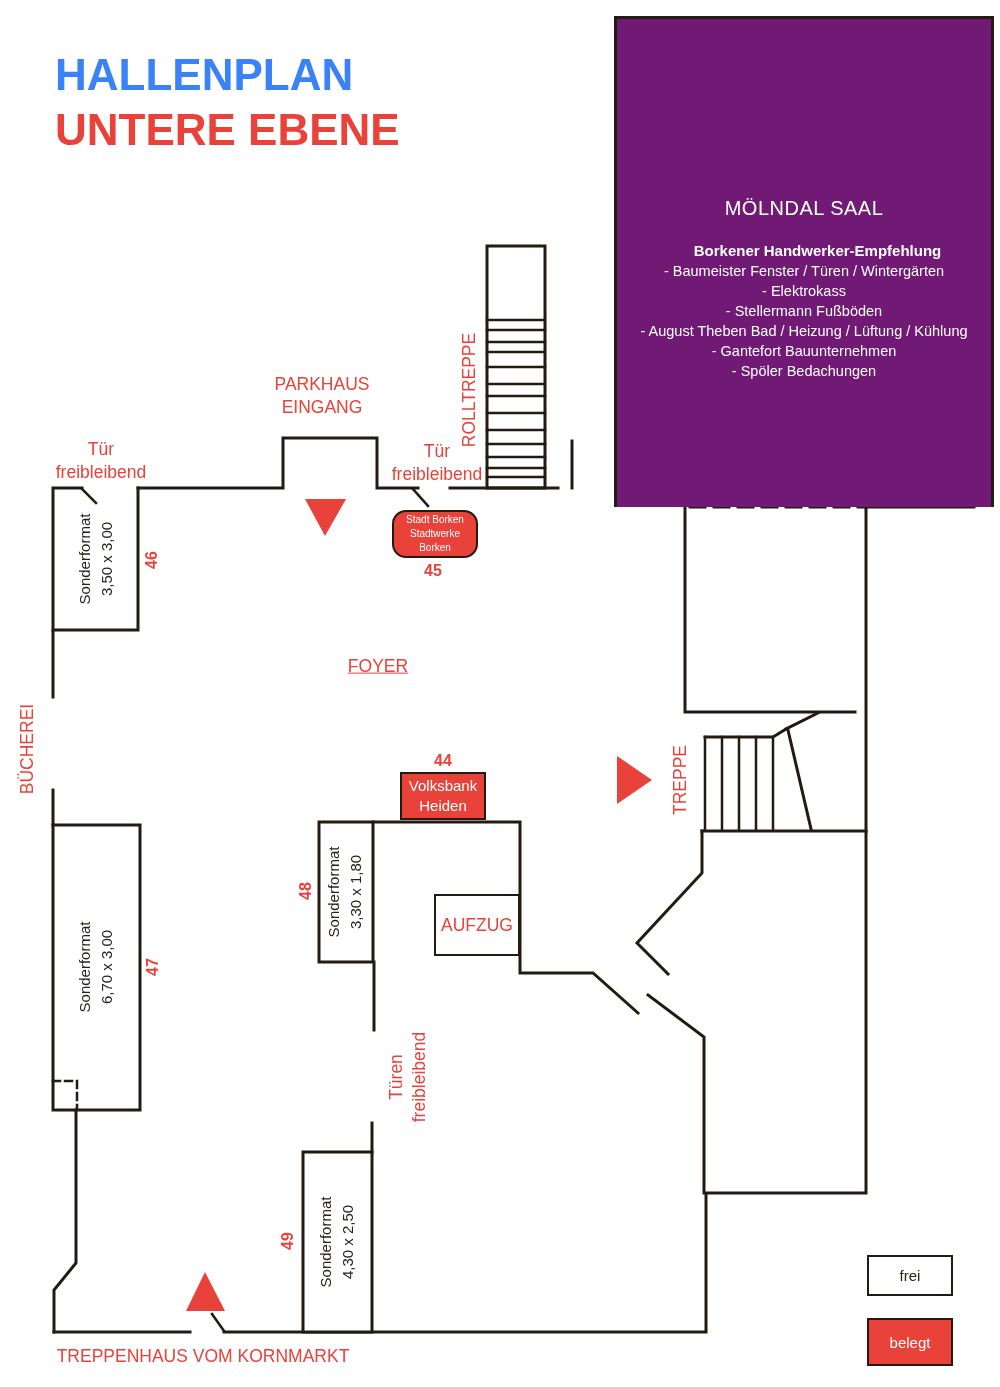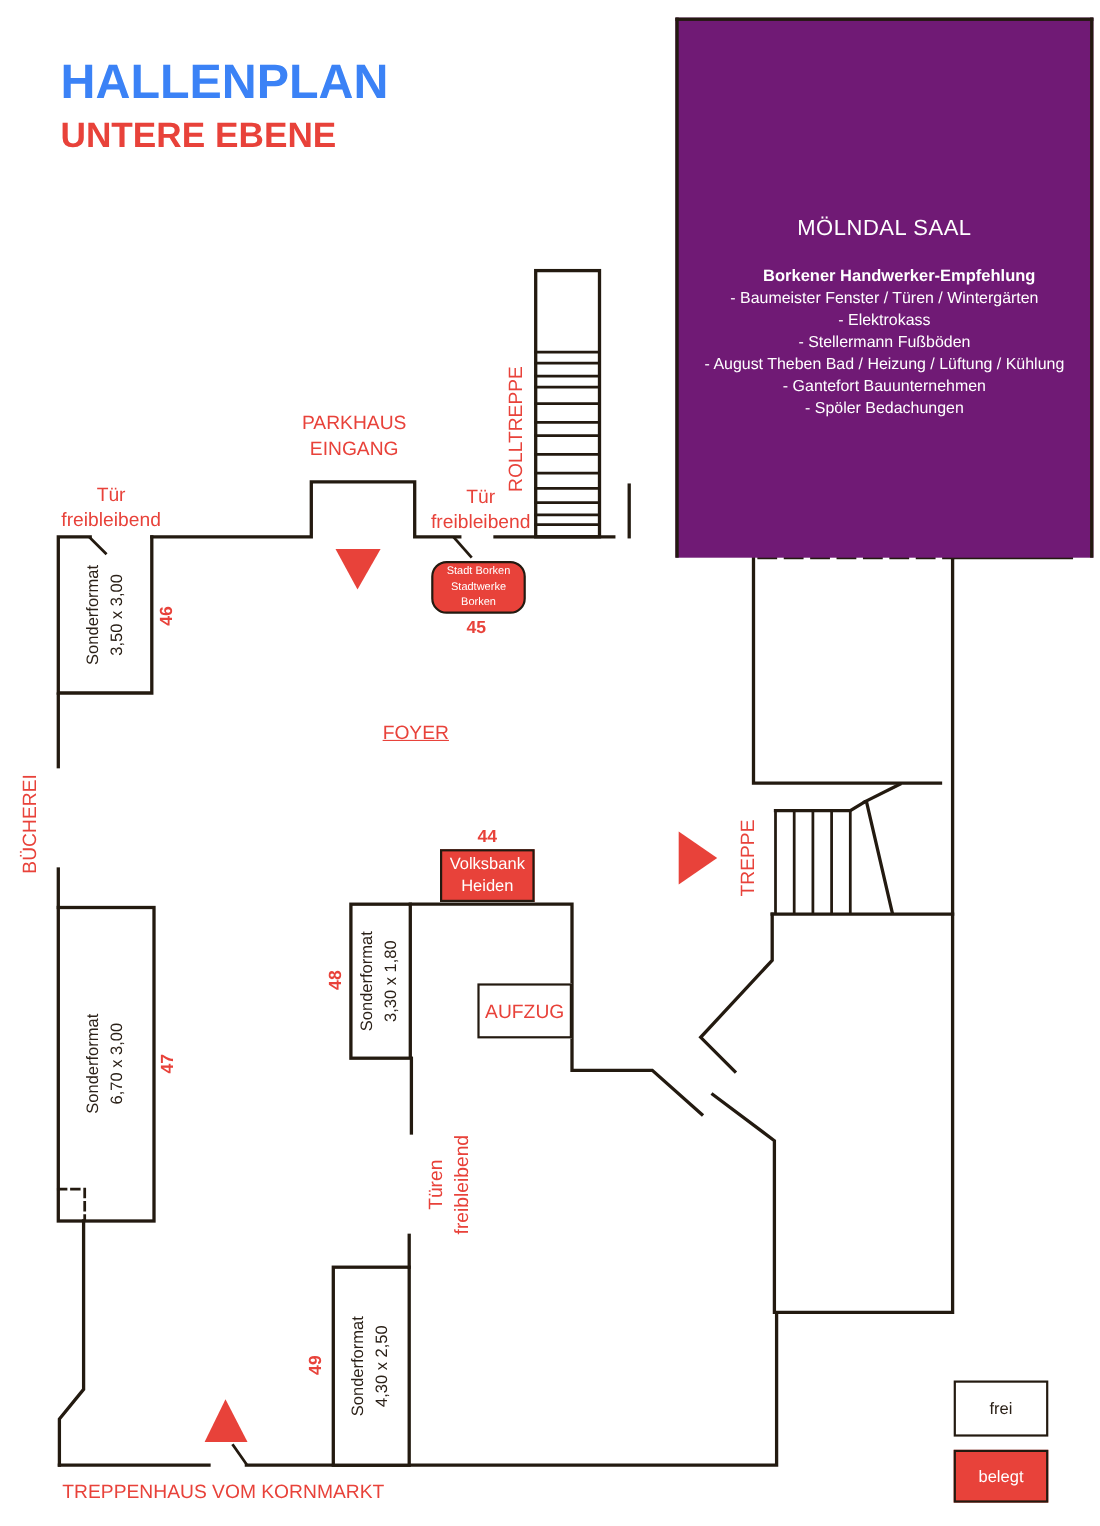--- a/index.html
+++ b/index.html
@@ -6,21 +6,21 @@
   #stage{
     position:relative;width:1000px;height:1387px;background:#ffffff;overflow:hidden;
     font-family:"Liberation Sans","DejaVu Sans",sans-serif;
   }
   svg.plan{position:absolute;left:0;top:0;}
   .abs{position:absolute;}
   .ctr{transform:translate(-50%,-50%);text-align:center;}
   .vtext{transform:translate(-50%,-50%) rotate(-90deg);text-align:center;white-space:nowrap;}
   .pre{white-space:pre-line;}
   .title1{font-size:44px;font-weight:bold;color:#3b82f6;letter-spacing:0px;}
-  .title2{font-size:32px;font-weight:bold;color:#e8423a;}
+  .title2{font-size:44px;font-weight:bold;color:#e8423a;}
   .arealbl{font-size:17.5px;font-weight:500;color:#e8423a;line-height:1.3;}
   .boothnum{font-size:16px;font-weight:bold;color:#e8423a;}
   .boothtxt{font-size:15px;color:#2b2118;line-height:1.45;}
   .boothtxt span{display:block;}
   .saal-box{left:572px;top:16px;width:380px;height:491px;background:#701a75;
             border-top:3px solid #231a10;border-left:3px solid #231a10;border-right:3px solid #231a10;
             box-sizing:border-box;color:#ffffff;margin-left:42px;}
   .saal-name{position:absolute;left:0;right:0;top:178px;font-size:20px;text-align:center;letter-spacing:0.5px;}
   .saal-list{position:absolute;left:0;right:0;top:222px;font-size:14.5px;line-height:20px;text-align:center;}
   .saal-list .b{font-weight:bold;font-size:15px;padding-left:27px;}
@@ -112,21 +112,21 @@
 freibleibend</div>
   <div class="abs ctr arealbl pre" style="left:437px;top:463px;">Tür
 freibleibend</div>
   <div class="abs ctr arealbl" style="left:378px;top:666px;text-decoration:underline;">FOYER</div>
   <div class="abs vtext arealbl" style="left:27px;top:749px;">BÜCHEREI</div>
   <div class="abs vtext arealbl" style="left:680px;top:780px;">TREPPE</div>
   <div class="abs vtext arealbl" style="left:408px;top:1077px;transform:translate(-50%,-50%) rotate(-90deg);white-space:pre;">Türen
 freibleibend</div>
   <div class="abs ctr arealbl" style="left:203px;top:1356px;white-space:nowrap;">TREPPENHAUS VOM KORNMARKT</div>
 
-  <div class="abs whitebox" style="left:434px;top:894px;width:86px;height:50px;">
+  <div class="abs whitebox" style="left:434px;top:894px;width:86px;height:62px;">
     <span class="arealbl">AUFZUG</span>
   </div>
 
   <div class="abs redbox" style="left:392px;top:510px;width:86px;height:48px;font-size:10px;line-height:1.4;border-radius:14px;">
     <span class="pre">Stadt Borken
 Stadtwerke Borken</span>
   </div>
   <div class="abs ctr boothnum" style="left:433px;top:571px;">45</div>
 
   <div class="abs ctr boothnum" style="left:443px;top:761px;">44</div>
@@ -152,20 +152,20 @@
     <span>3,30 x 1,80</span>
   </div>
   <div class="abs vtext boothnum" style="left:306px;top:891px;">48</div>
 
   <div class="abs vtext boothtxt" style="left:337px;top:1242px;">
     <span>Sonderformat</span>
     <span>4,30 x 2,50</span>
   </div>
   <div class="abs vtext boothnum" style="left:288px;top:1241px;">49</div>
 
-  <div class="abs whitebox" style="left:867px;top:1255px;width:86px;height:51px;font-size:15px;color:#2b2118;">
+  <div class="abs whitebox" style="left:867px;top:1255px;width:86px;height:41px;font-size:15px;color:#2b2118;">
     <span>frei</span>
   </div>
   <div class="abs redbox" style="left:867px;top:1318px;width:86px;height:48px;font-size:15px;">
     <span>belegt</span>
   </div>
 
 </div>
 
 </body></html>

